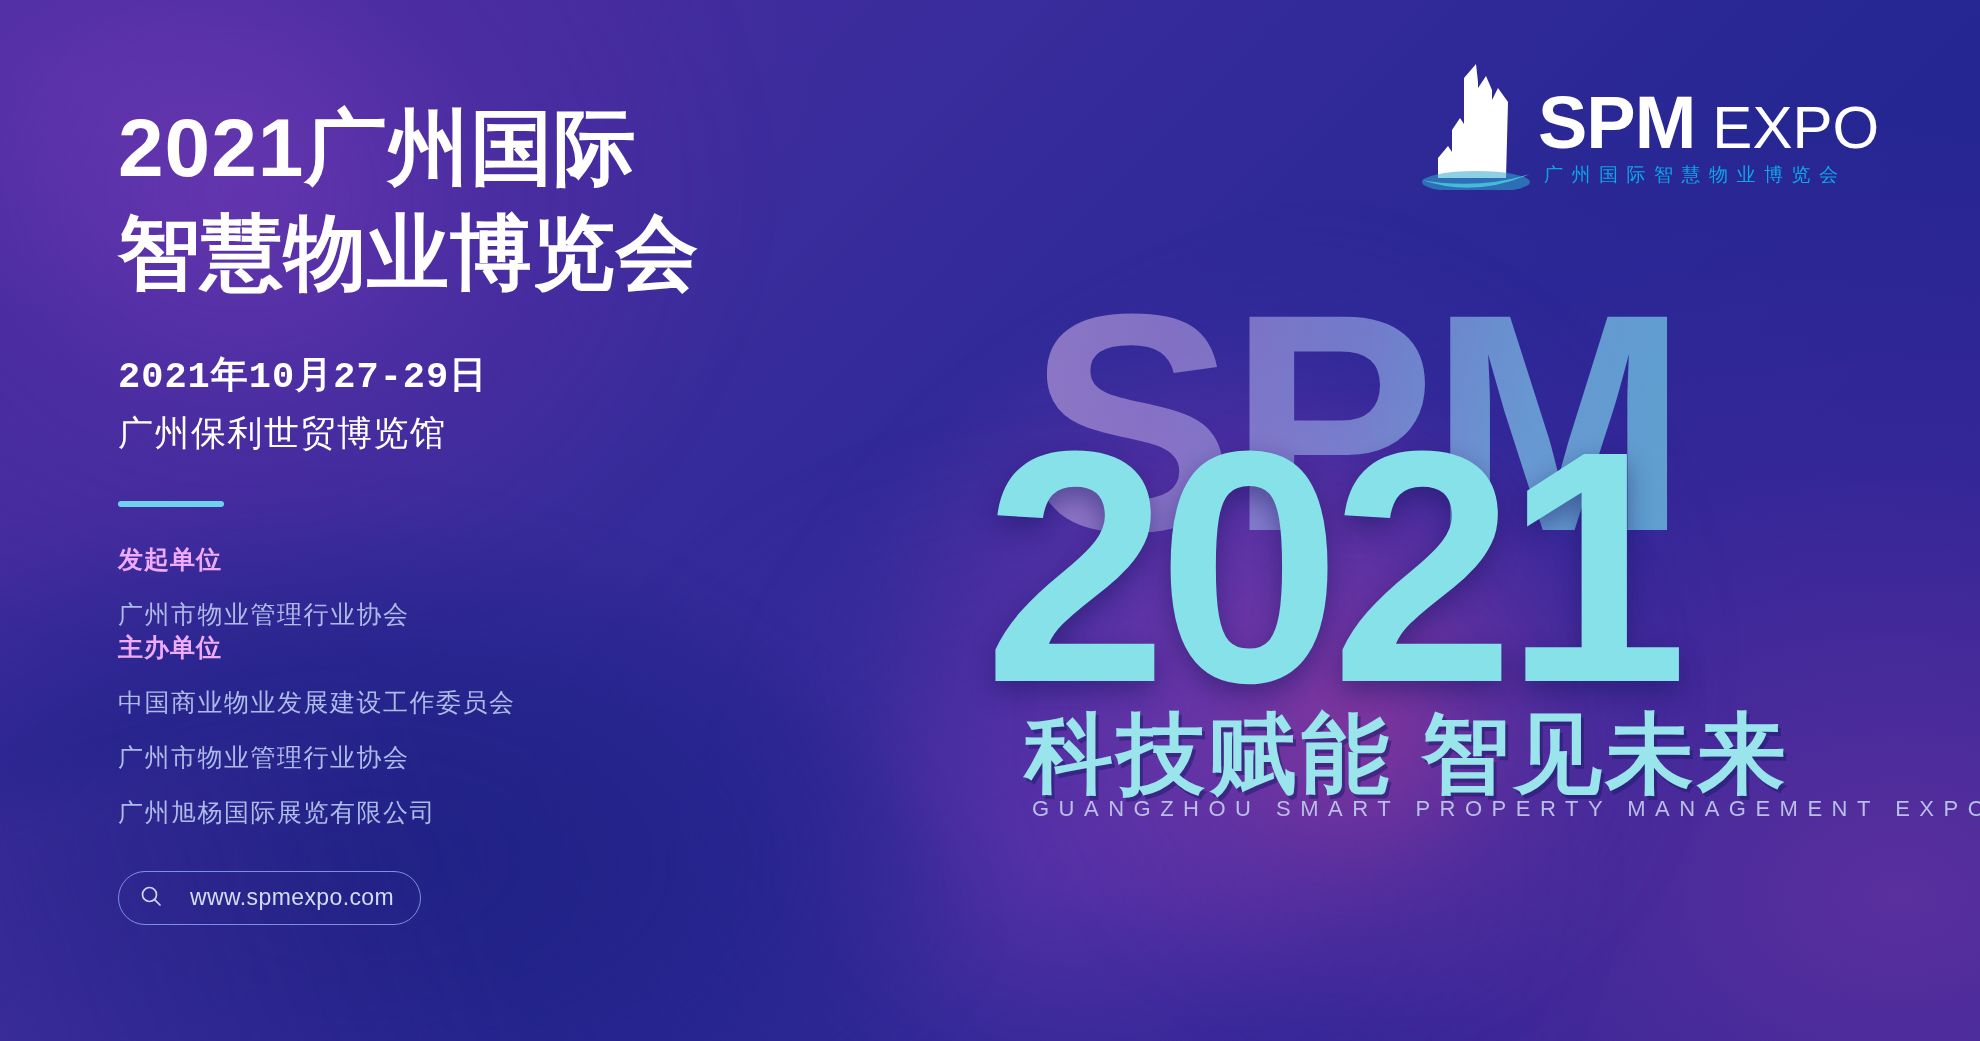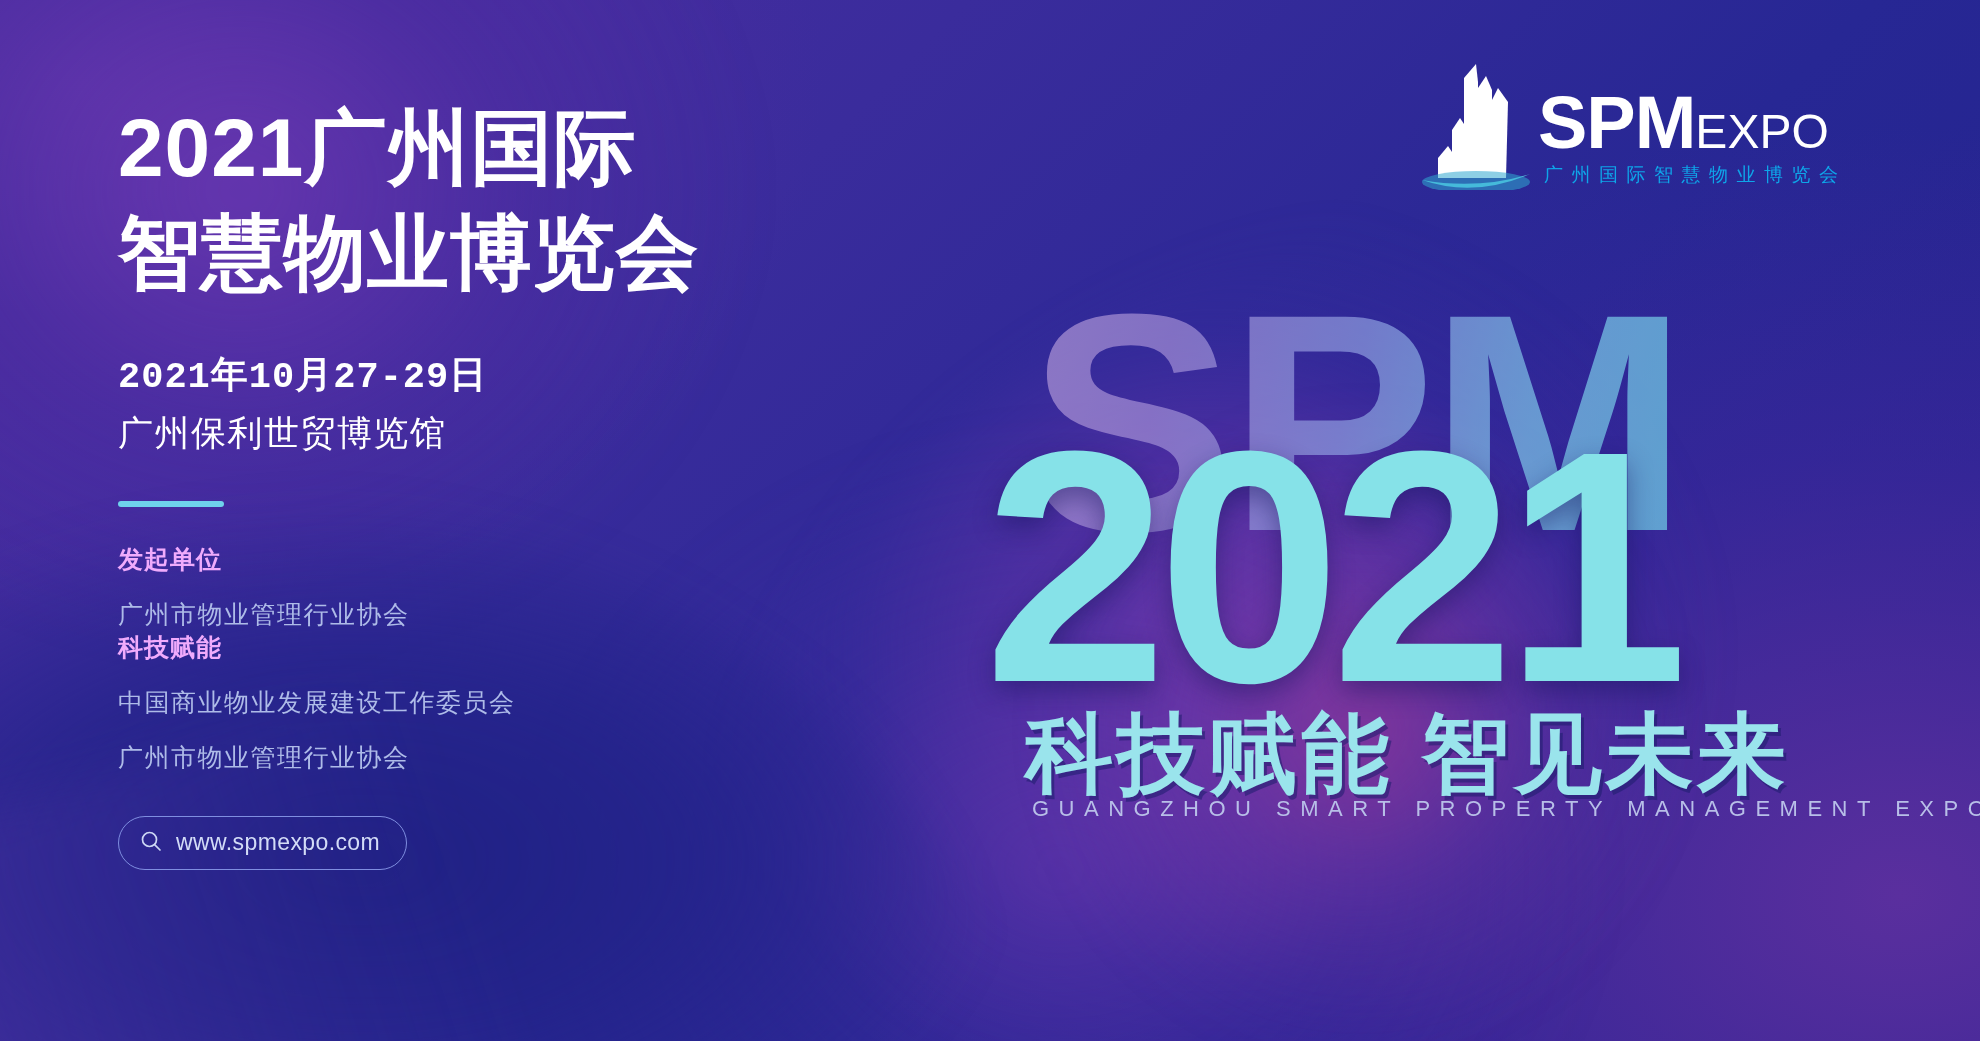--- a/index.html
+++ b/index.html
@@ -93,21 +93,21 @@
     position:absolute; left:22px; top:506px;
     font-size:22px; letter-spacing:9.5px; font-weight:400;
     color:#b8bfe8; white-space:nowrap;
   }
 
   
   .logo{ position:absolute; left:1420px; top:62px; width:500px; height:130px; }
   .logo-mark{ position:absolute; left:0; top:0; width:112px; height:128px; }
   .logo-text{ position:absolute; left:118px; top:18px; white-space:nowrap; }
   .logo-spm{ font-size:74px; font-weight:bold; color:#ffffff; letter-spacing:-1px; }
-  .logo-expo{ font-size:48px; font-weight:300; color:#ffffff; letter-spacing:0px; }
+  .logo-expo{ font-size:60px; font-weight:300; color:#ffffff; letter-spacing:0px;margin-left:17px; }
   .logo-cn{
     position:absolute; left:124px; top:100px;
     font-size:19px; letter-spacing:8.5px; color:#0ea5e9; white-space:nowrap;
   }
 
   
   .left{ position:absolute; left:118px; top:96px; width:820px; }
   .h1{
     font-size:82px; font-weight:bold; color:#ffffff; line-height:1.28;
     letter-spacing:1px;
@@ -129,21 +129,21 @@
   .orgs{ margin-top:36px; }
   .org-head{
     font-size:25px; font-weight:bold; color:#f0abfc; letter-spacing:1px; margin-top:20px;
   }
   .org-head:first-child{ margin-top:0; }
   .org-line{
     font-size:25px; font-weight:400; color:#aebbe8; letter-spacing:1.5px; margin-top:22px;
     white-space:nowrap;
   }
   .url-pill{
-    margin-top:42px; display:inline-flex; align-items:center; gap:13px;
+    margin-top:42px; display:inline-flex; align-items:center; gap:27px;
     border:1.6px solid #7f8ee0; border-radius:28px;
     padding:12px 26px 12px 20px;
   }
   .url-text{ font-size:23px; color:#d3dcf7; letter-spacing:0.4px; }
 </style>
 </head>
 <body>
 
 <div class="poster">
 
@@ -191,23 +191,24 @@
     <div class="venue">广州保利世贸博览馆</div>
 
     <div class="divider"></div>
 
     <div class="orgs">
       <div>
         <div class="org-head">发起单位</div>
         <div class="org-line">广州市物业管理行业协会</div>
       </div>
       <div>
-        <div class="org-head">科技赋能</div>
+        <div class="org-head">主办单位</div>
         <div class="org-line">中国商业物业发展建设工作委员会</div>
         <div class="org-line">广州市物业管理行业协会</div>
+        <div class="org-line">广州旭杨国际展览有限公司</div>
       </div>
     </div>
 
     <div class="url-pill">
       <span>
         <svg width="24" height="24" viewBox="0 0 24 24" fill="none">
           <circle cx="10.5" cy="10.5" r="7" stroke="#cdd8f5" stroke-width="1.7"></circle>
           <line x1="15.6" y1="15.6" x2="21" y2="21" stroke="#cdd8f5" stroke-width="1.7" stroke-linecap="round"></line>
         </svg>
       </span>

